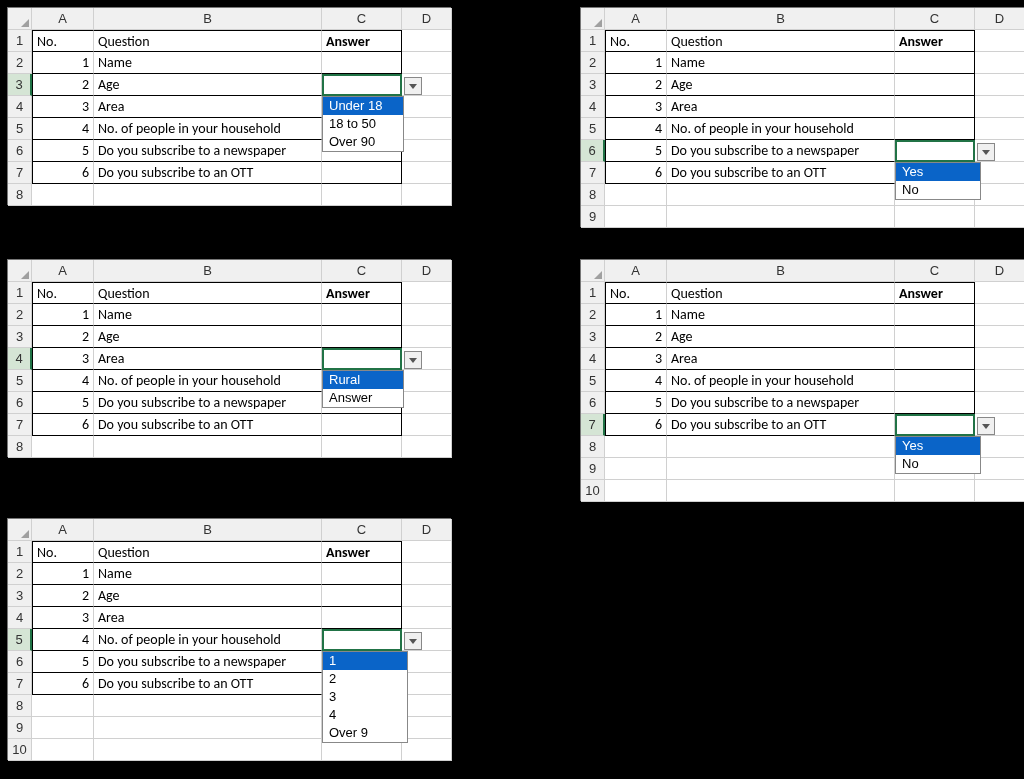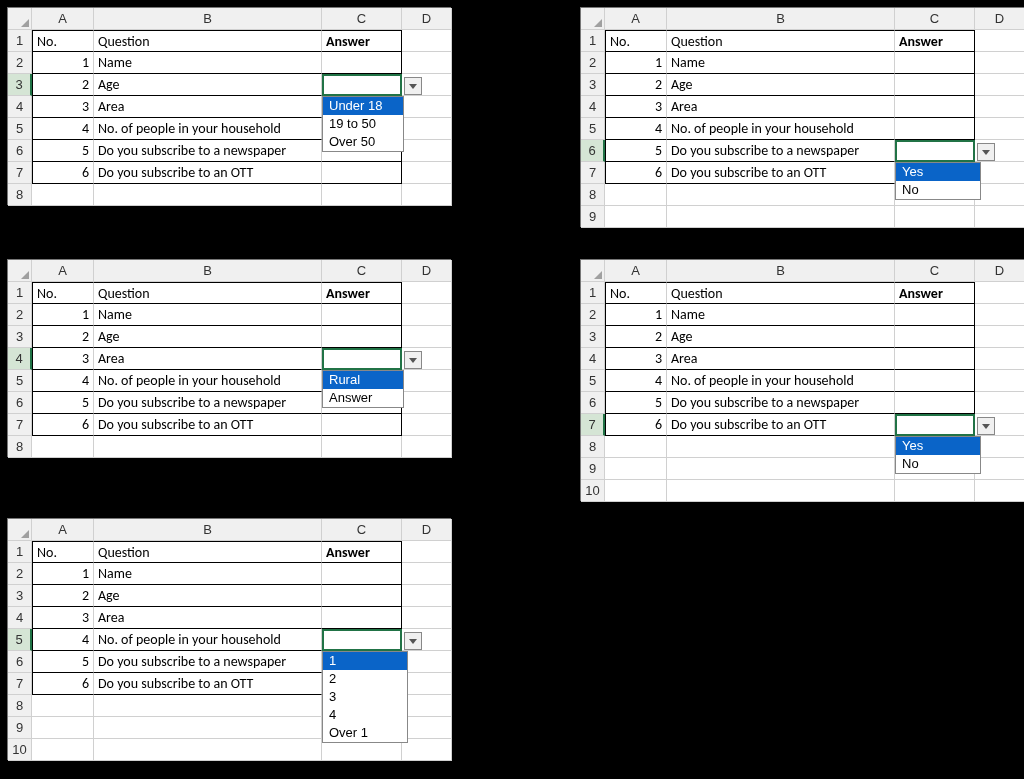--- a/index.html
+++ b/index.html
@@ -158,22 +158,22 @@
       <div></div>
       <div class="rhead">8</div>
       <div></div>
       <div></div>
       <div></div>
       <div></div>
     </div>
     <div class="dd-btn" style="left: 396px; top: 69px;"></div>
     <div class="dd-list" style="left: 314px; top: 88px; width: 78px;">
       <div class="hl">Under 18</div>
-      <div>19 to 50</div>
-      <div>Over 50</div>
+      <div>18 to 50</div>
+      <div>Over 90</div>
     </div>
   </div>
 <div class="panel" style="left: 580px; top: 7px; width: 444px; height: 220px;">
     <div class="grid" style="grid-template-rows: repeat(10, 22px);">
       <div class="corner"></div>
       <div class="hcell">A</div>
       <div class="hcell">B</div>
       <div class="hcell">C</div>
       <div class="hcell">D</div>
       <div class="rhead">1</div>
@@ -403,15 +403,15 @@
       <div></div>
       <div></div>
       <div></div>
     </div>
     <div class="dd-btn" style="left: 396px; top: 113px;"></div>
     <div class="dd-list" style="left: 314px; top: 132px; width: 86px;">
       <div class="hl">1</div>
       <div>2</div>
       <div>3</div>
       <div>4</div>
-      <div>Over 1</div>
+      <div>Over 9</div>
     </div>
   </div>
 
 </body></html>

